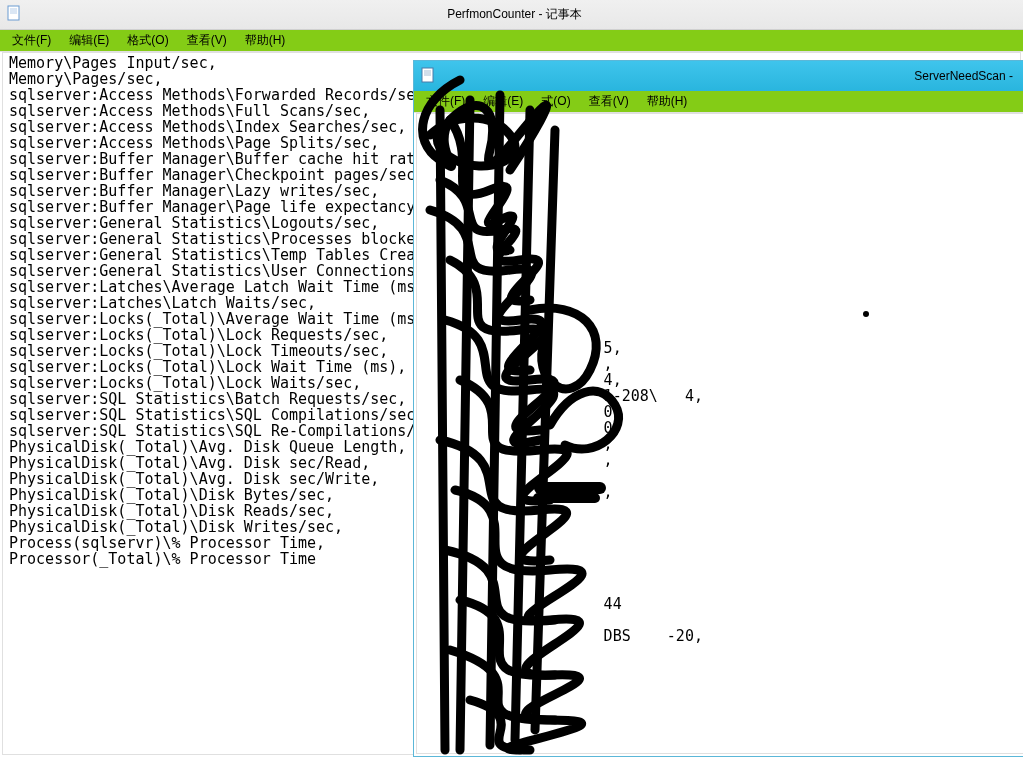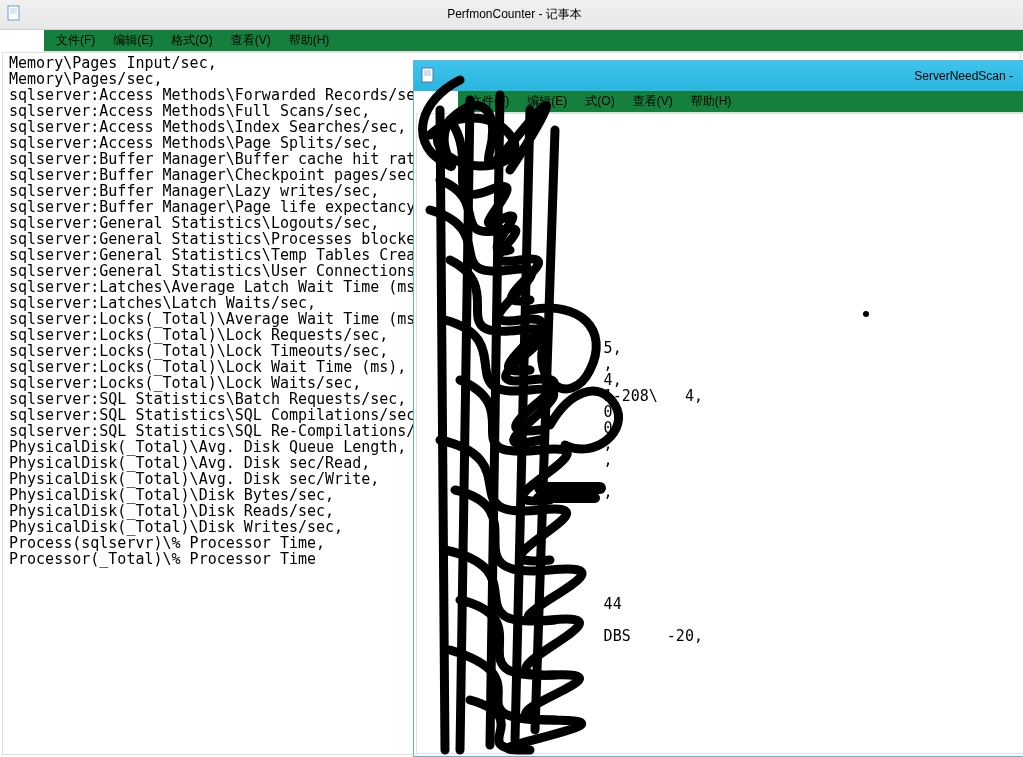--- a/index.html
+++ b/index.html
@@ -77,28 +77,27 @@
     }
     
     .notepad-icon {
       width: 16px;
       height: 16px;
       display: inline-block;
     }
     
     .menubar {
       height: 22px;
-      background: #15803d;
+      background: #84cc16;
       border-bottom: 1px solid #e0e0e0;
       display: flex;
       align-items: center;
       padding: 0 4px;
       gap: 2px;
       font-size: 12px;
-      margin-left: 44px;
     }
     
     .menu-item {
       padding: 2px 8px;
       cursor: pointer;
     }
     
     .content-area {
       flex: 1;
       background: #fff;

